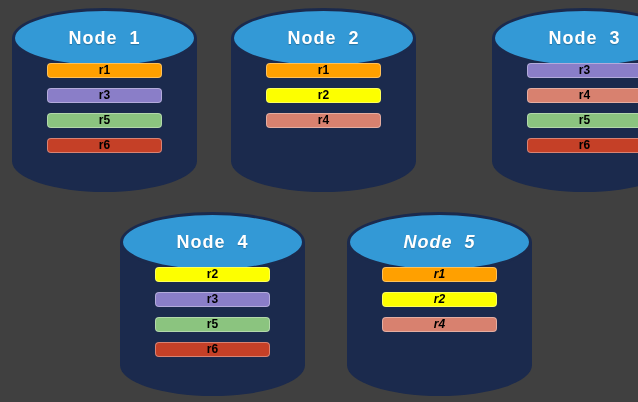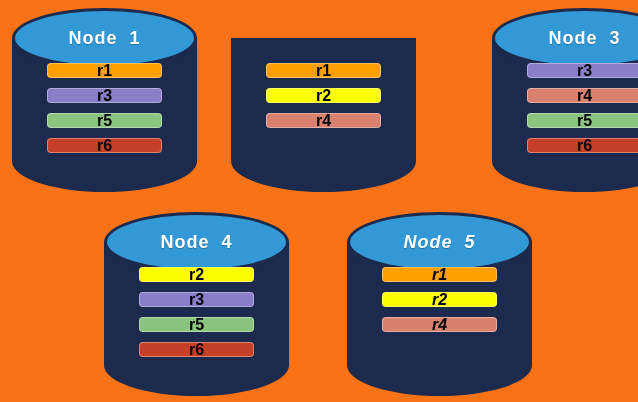--- a/index.html
+++ b/index.html
@@ -7,33 +7,33 @@
     --top: #3399D6;
   }
   * { margin: 0; padding: 0; box-sizing: border-box; }
   html, body { background: #ffffff; }
   body { font-family: "Liberation Sans", sans-serif; }
 
   .canvas {
     position: relative;
     width: 638px;
     height: 402px;
-    background: #f97316;
+    background: #404040;
     overflow: hidden;
   }
 
   .cyl {
     position: absolute;
     width: 185px;
     height: 184px;
   }
   .cyl-n1 { left: 12px;  top: 8px; }
   .cyl-n2 { left: 231px; top: 8px; }
   .cyl-n3 { left: 448px; top: 8px; margin-left: 44px; }
-  .cyl-n4 { left: 104px; top: 212px; }
+  .cyl-n4 { left: 120px; top: 212px; }
   .cyl-n5 { left: 347px; top: 212px; font-style: italic; }
 
   .cyl-body {
     position: absolute;
     left: 0; right: 0;
     top: 30px; bottom: 0;
     background: var(--body);
     border-radius: 0 0 50% 50% / 0 0 20% 20%;
   }
 
@@ -65,21 +65,21 @@
     width: 115px;
   }
 
   .bar {
     width: 115px;
     height: 15px;
     margin-bottom: 10px;
     border-radius: 4px;
     border: 1px solid rgba(255,255,255,0.35);
     color: #000000;
-    font-size: 16px;
+    font-size: 12px;
     font-weight: 700;
     text-align: center;
     line-height: 13px;
   }
 </style>
 </head>
 <body>
 
 <div class="canvas">
 
@@ -91,20 +91,23 @@
     <div class="bars">
       <div class="bar" style="background: rgb(255, 160, 0);">r1</div>
       <div class="bar" style="background: rgb(138, 126, 200);">r3</div>
       <div class="bar" style="background: rgb(139, 196, 127);">r5</div>
       <div class="bar" style="background: rgb(197, 64, 39);">r6</div>
     </div>
   </div>
 
   <div class="cyl cyl-n2">
     <div class="cyl-body"></div>
+    <div class="cyl-top">
+      <span class="node-label">Node  2</span>
+    </div>
     <div class="bars">
       <div class="bar" style="background: rgb(255, 160, 0);">r1</div>
       <div class="bar" style="background: rgb(253, 255, 0);">r2</div>
       <div class="bar" style="background: rgb(216, 129, 111);">r4</div>
     </div>
   </div>
 
   <div class="cyl cyl-n3">
     <div class="cyl-body"></div>
     <div class="cyl-top">

